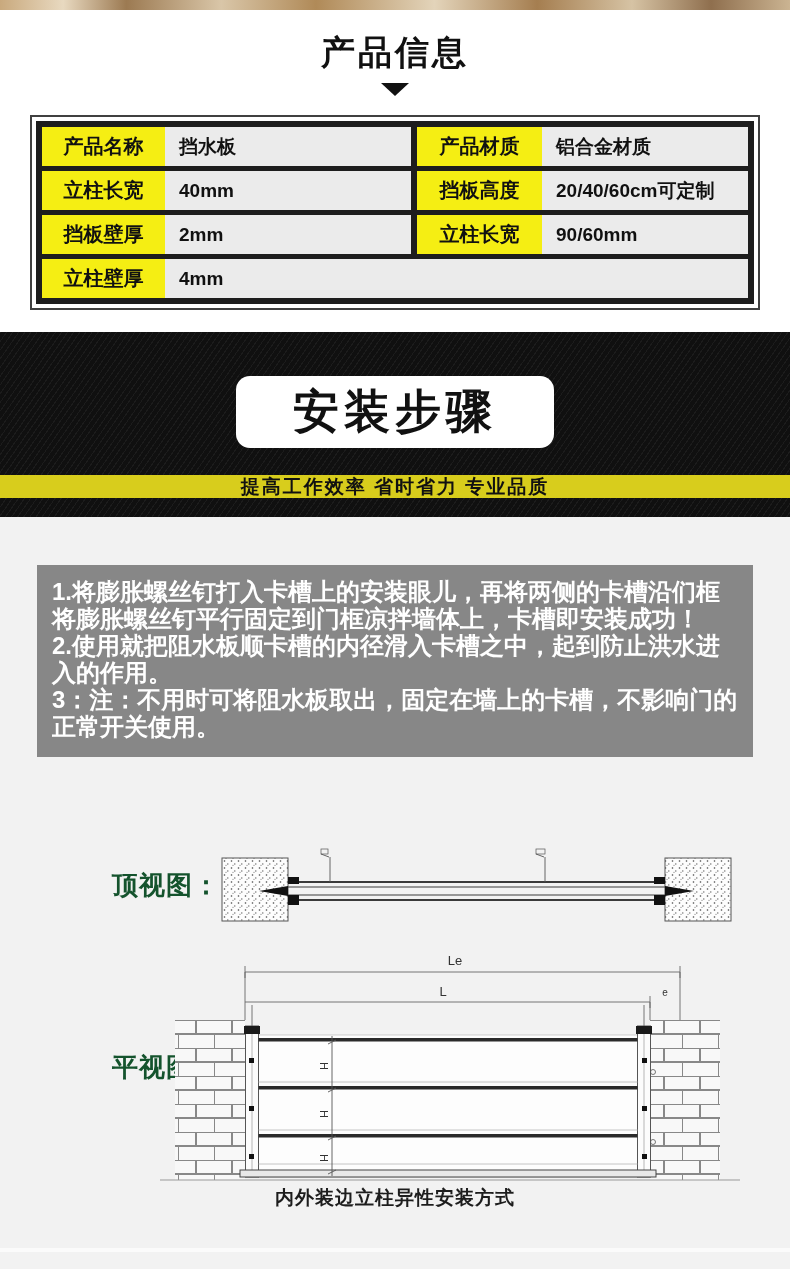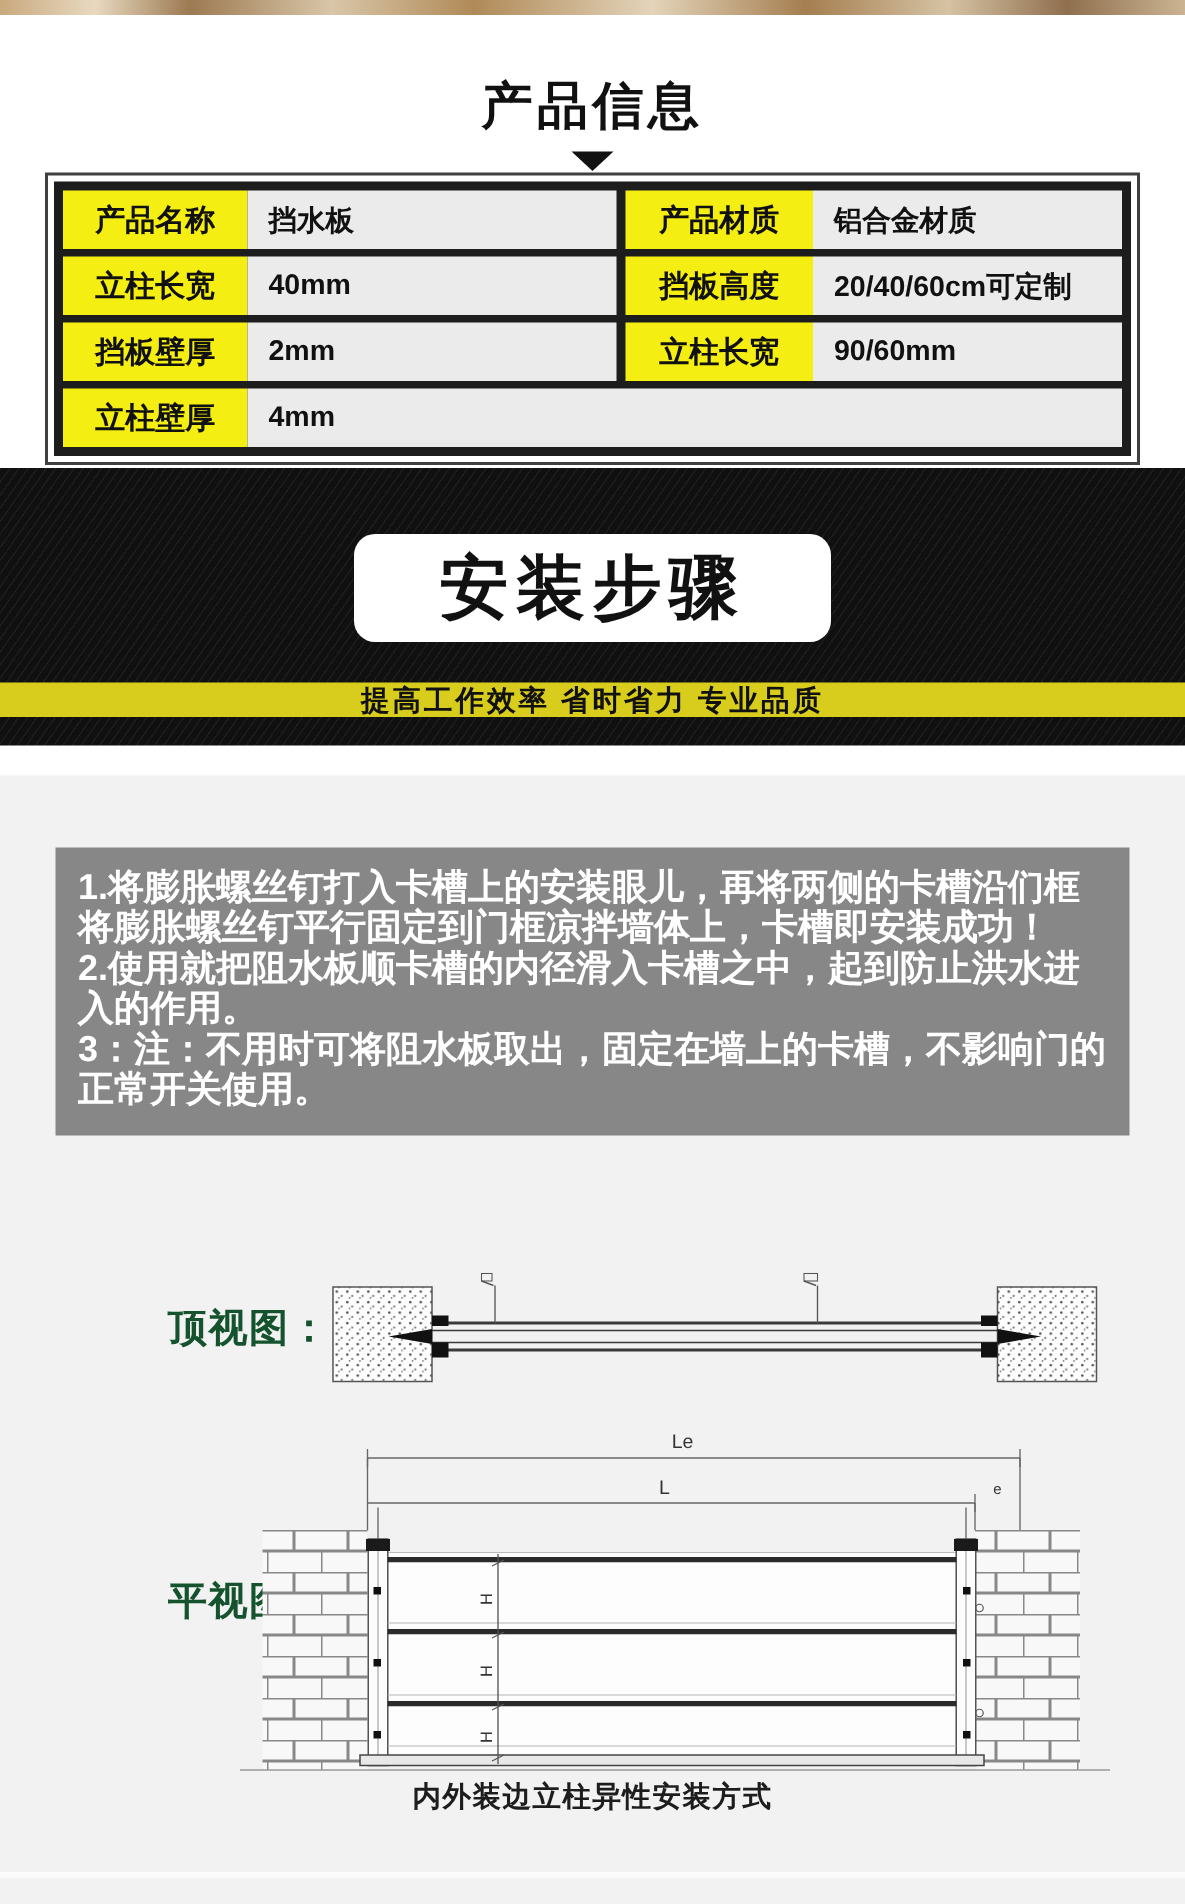--- a/index.html
+++ b/index.html
@@ -6,37 +6,37 @@
   .page{width:790px;height:1269px;position:relative;margin:0 auto;background:#fff;
         font-family:"Liberation Sans","DejaVu Sans",sans-serif;overflow:hidden;}
 
   
   .wood{position:absolute;top:0;left:0;right:0;height:10px;
     background:linear-gradient(90deg,#c9a97d,#e8d9c0 8%,#9c7a52 16%,#d9c6a8 28%,
       #b08a58 40%,#e3d4ba 55%,#a57e50 68%,#d6c3a4 80%,#8f6f4e 90%,#cbb492);}
 
   
   .sec-product{position:absolute;top:10px;left:0;right:0;height:322px;background:#ffffff;}
-  .product-title{text-align:center;padding-top:38px;font-size:34px;font-weight:900;
+  .product-title{text-align:center;padding-top:20px;font-size:34px;font-weight:900;
     letter-spacing:3px;color:#111;}
   .arrow-down{width:0;height:0;border-left:14px solid transparent;border-right:14px solid transparent;
     border-top:13px solid #111;margin:7px auto 0;}
   .spec-table{position:absolute;left:30px;top:105px;width:730px;box-sizing:border-box;
     border:2px solid #404040;background:#fff;padding:4px;}
   .spec-inner{background:#1d1d1d;padding:6px;}
   .spec-row{display:grid;grid-template-columns:123px 246px 6px 125px 1fr;height:39px;margin-bottom:5px;}
   .spec-row:last-child{margin-bottom:0;}
   .cell-label{background:#f5ee13;display:flex;align-items:center;justify-content:center;
     font-size:20px;font-weight:bold;color:#111;}
   .cell-value{background:#ebebeb;display:flex;align-items:center;padding-left:14px;
     font-size:19px;font-weight:600;color:#111;}
   .span-rest{grid-column:2/6;}
 
   
-  .sec-install{position:absolute;top:312px;left:0;right:0;height:185px;background:#101010;
+  .sec-install{position:absolute;top:332px;left:0;right:0;height:185px;background:#101010;
     background-image:repeating-linear-gradient(125deg,rgba(255,255,255,0.05) 0 1px,transparent 1px 5px);}
   .install-box{width:318px;height:72px;margin:44px auto 0;background:#fff;border-radius:14px;
     display:flex;align-items:center;justify-content:center;font-size:46px;font-weight:900;
     letter-spacing:5px;color:#111;}
   .slogan-band{position:absolute;left:0;right:0;top:143px;height:23px;background:#d8cd1c;
     display:flex;align-items:center;justify-content:center;font-size:19px;font-weight:bold;
     color:#111;letter-spacing:2px;}
 
   
   .sec-body{position:absolute;top:517px;left:0;right:0;height:752px;background:#f2f2f2;}

